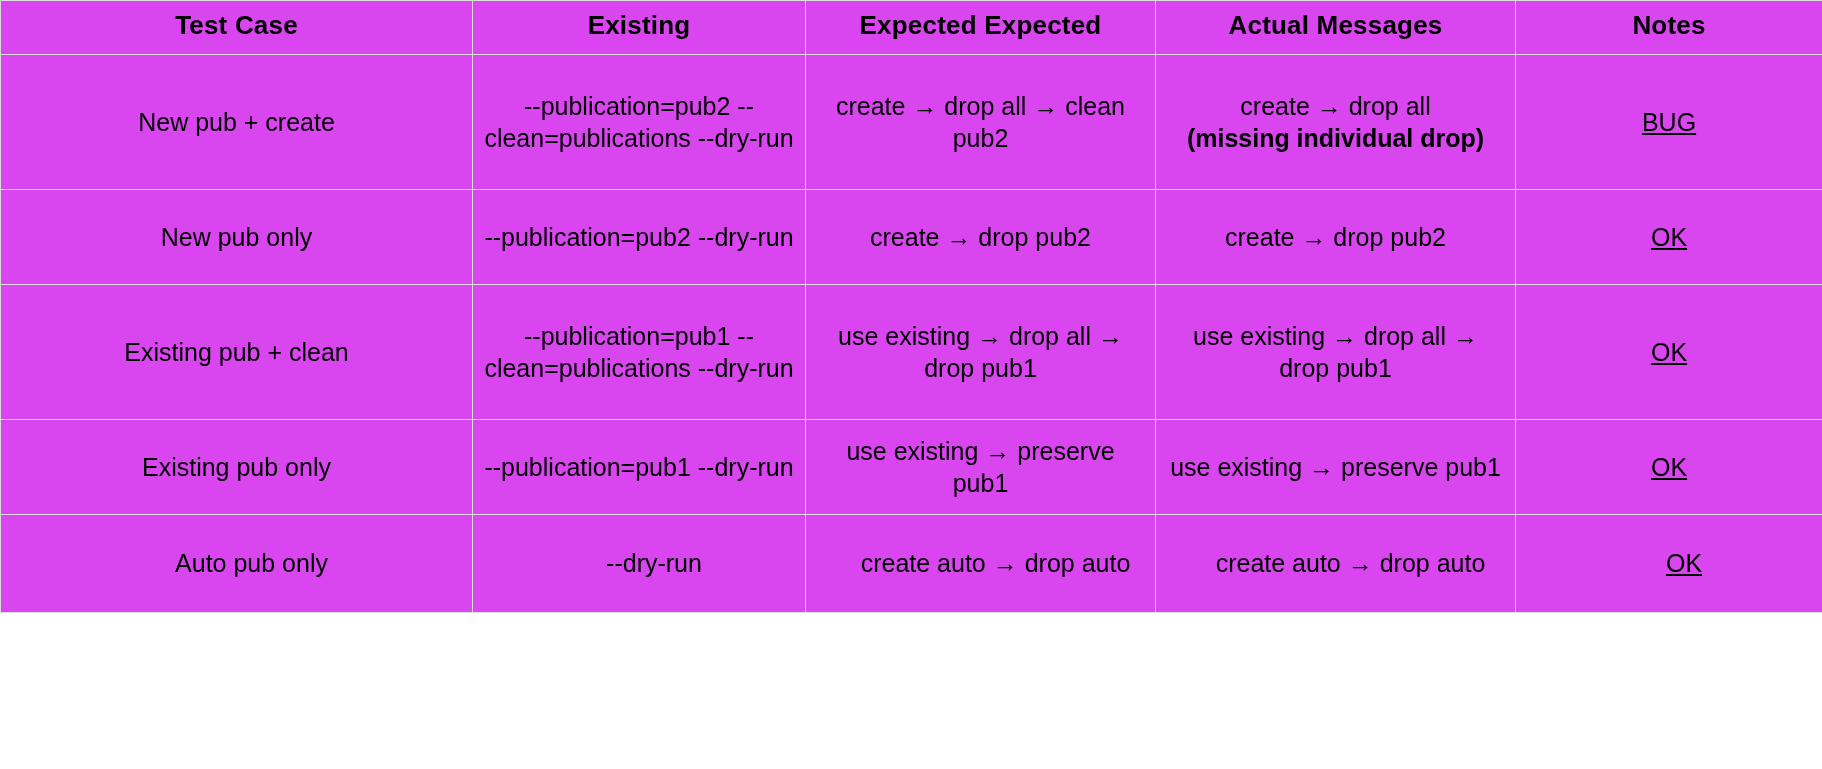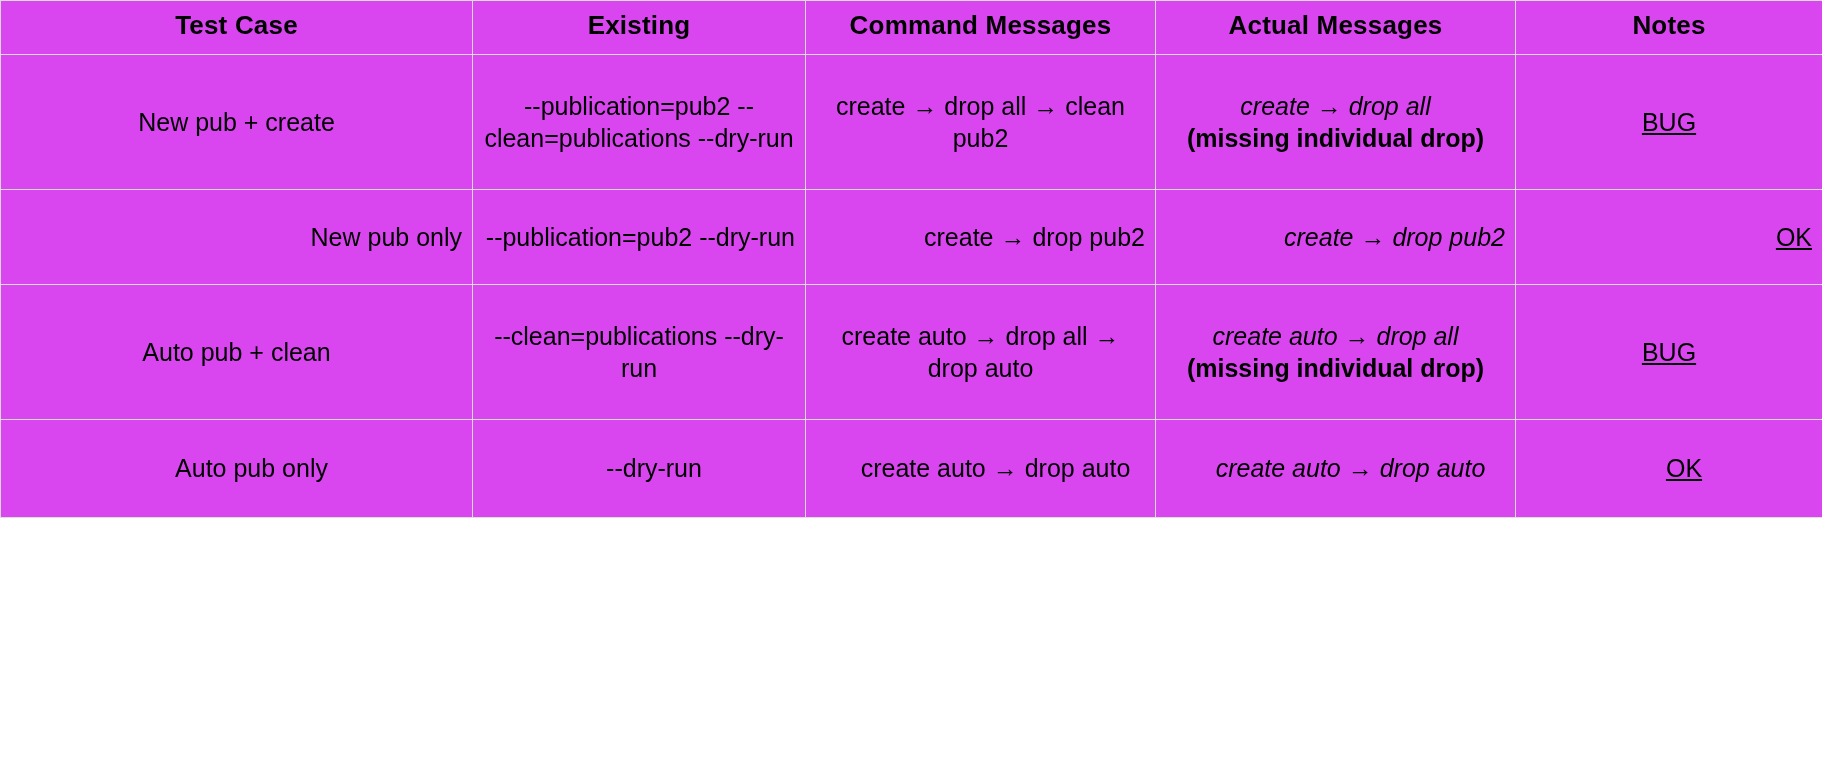--- a/index.html
+++ b/index.html
@@ -58,23 +58,23 @@
   td.notes-cell {
     font-weight: bold;
     font-size: 25px;
     text-decoration: underline;
   }
   .bold-note {
     font-weight: bold;
     display: block;
     text-align: center;
   }
-  .line { display: block; font-style: italic; }
+  .line { display: block; }
   tr.r1 td { height: 122px; }
-  tr.r2 td { height: 82px; text-align: right; }
+  tr.r2 td { height: 82px; }
   tr.r3 td { height: 122px; }
   tr.r4 td { height: 82px; }
   tr.r5 td { height: 122px; }
   tr.r6 td { height: 85px; padding-left: 40px; }
 </style>
 </head>
 <body>
 
 <div class="table-wrap">
   <table class="results-table">
@@ -82,21 +82,21 @@
       <col class="c-test">
         <col class="c-cmd">
         <col class="c-exp">
         <col class="c-act">
         <col class="c-notes">
     </colgroup>
     <thead>
       <tr>
         <th>Test Case</th>
         <th>Existing</th>
-        <th>Command Messages</th>
+        <th>Expected Expected</th>
         <th>Actual Messages</th>
         <th>Notes</th>
       </tr>
     </thead>
     <tbody>
 
       <tr class="r1">
         <td>New pub + create</td>
         <td>--publication=pub2 --clean=publications --dry-run</td>
         <td>create → drop all → clean pub2</td>
@@ -110,32 +110,40 @@
       <tr class="r2">
         <td>New pub only</td>
         <td>--publication=pub2 --dry-run</td>
         <td>create → drop pub2</td>
         <td>
           <span class="line">create → drop pub2</span>
         </td>
         <td class="notes-cell">OK</td>
       </tr>
 
+      <tr class="r3">
+        <td>Existing pub + clean</td>
+        <td>--publication=pub1 --clean=publications --dry-run</td>
+        <td>use existing → drop all → drop pub1</td>
+        <td>
+          <span class="line">use existing → drop all → drop pub1</span>
+        </td>
+        <td class="notes-cell">OK</td>
+      </tr>
 
+      <tr class="r4">
+        <td>Existing pub only</td>
+        <td>--publication=pub1 --dry-run</td>
+        <td>use existing → preserve pub1</td>
+        <td>
+          <span class="line">use existing → preserve pub1</span>
+        </td>
+        <td class="notes-cell">OK</td>
+      </tr>
 
-      <tr class="r5">
-        <td>Auto pub + clean</td>
-        <td>--clean=publications --dry-run</td>
-        <td>create auto → drop all → drop auto</td>
-        <td>
-          <span class="line">create auto → drop all</span>
-          <span class="bold-note">(missing individual drop)</span>
-        </td>
-        <td class="notes-cell">BUG</td>
-      </tr>
 
       <tr class="r6">
         <td>Auto pub only</td>
         <td>--dry-run</td>
         <td>create auto → drop auto</td>
         <td>
           <span class="line">create auto → drop auto</span>
         </td>
         <td class="notes-cell">OK</td>
       </tr>

